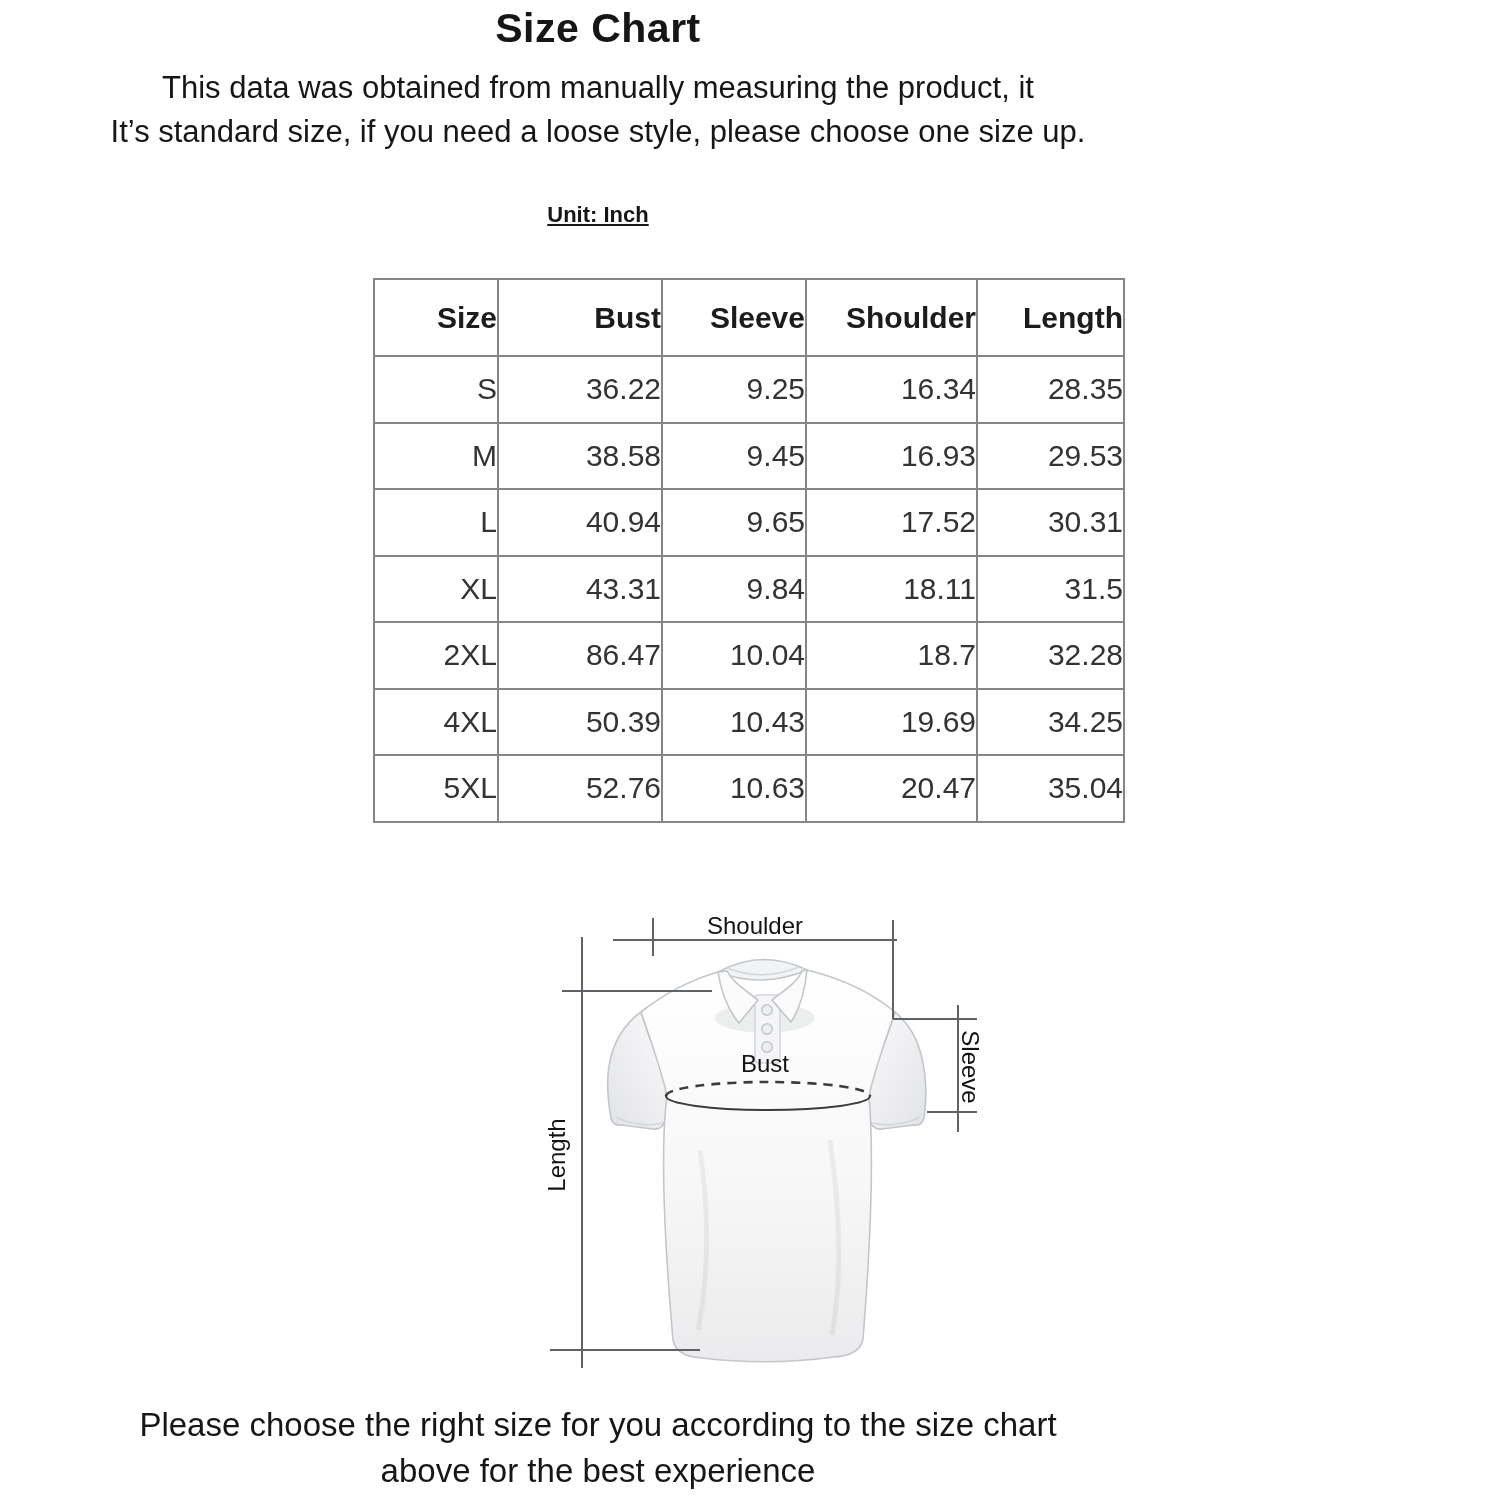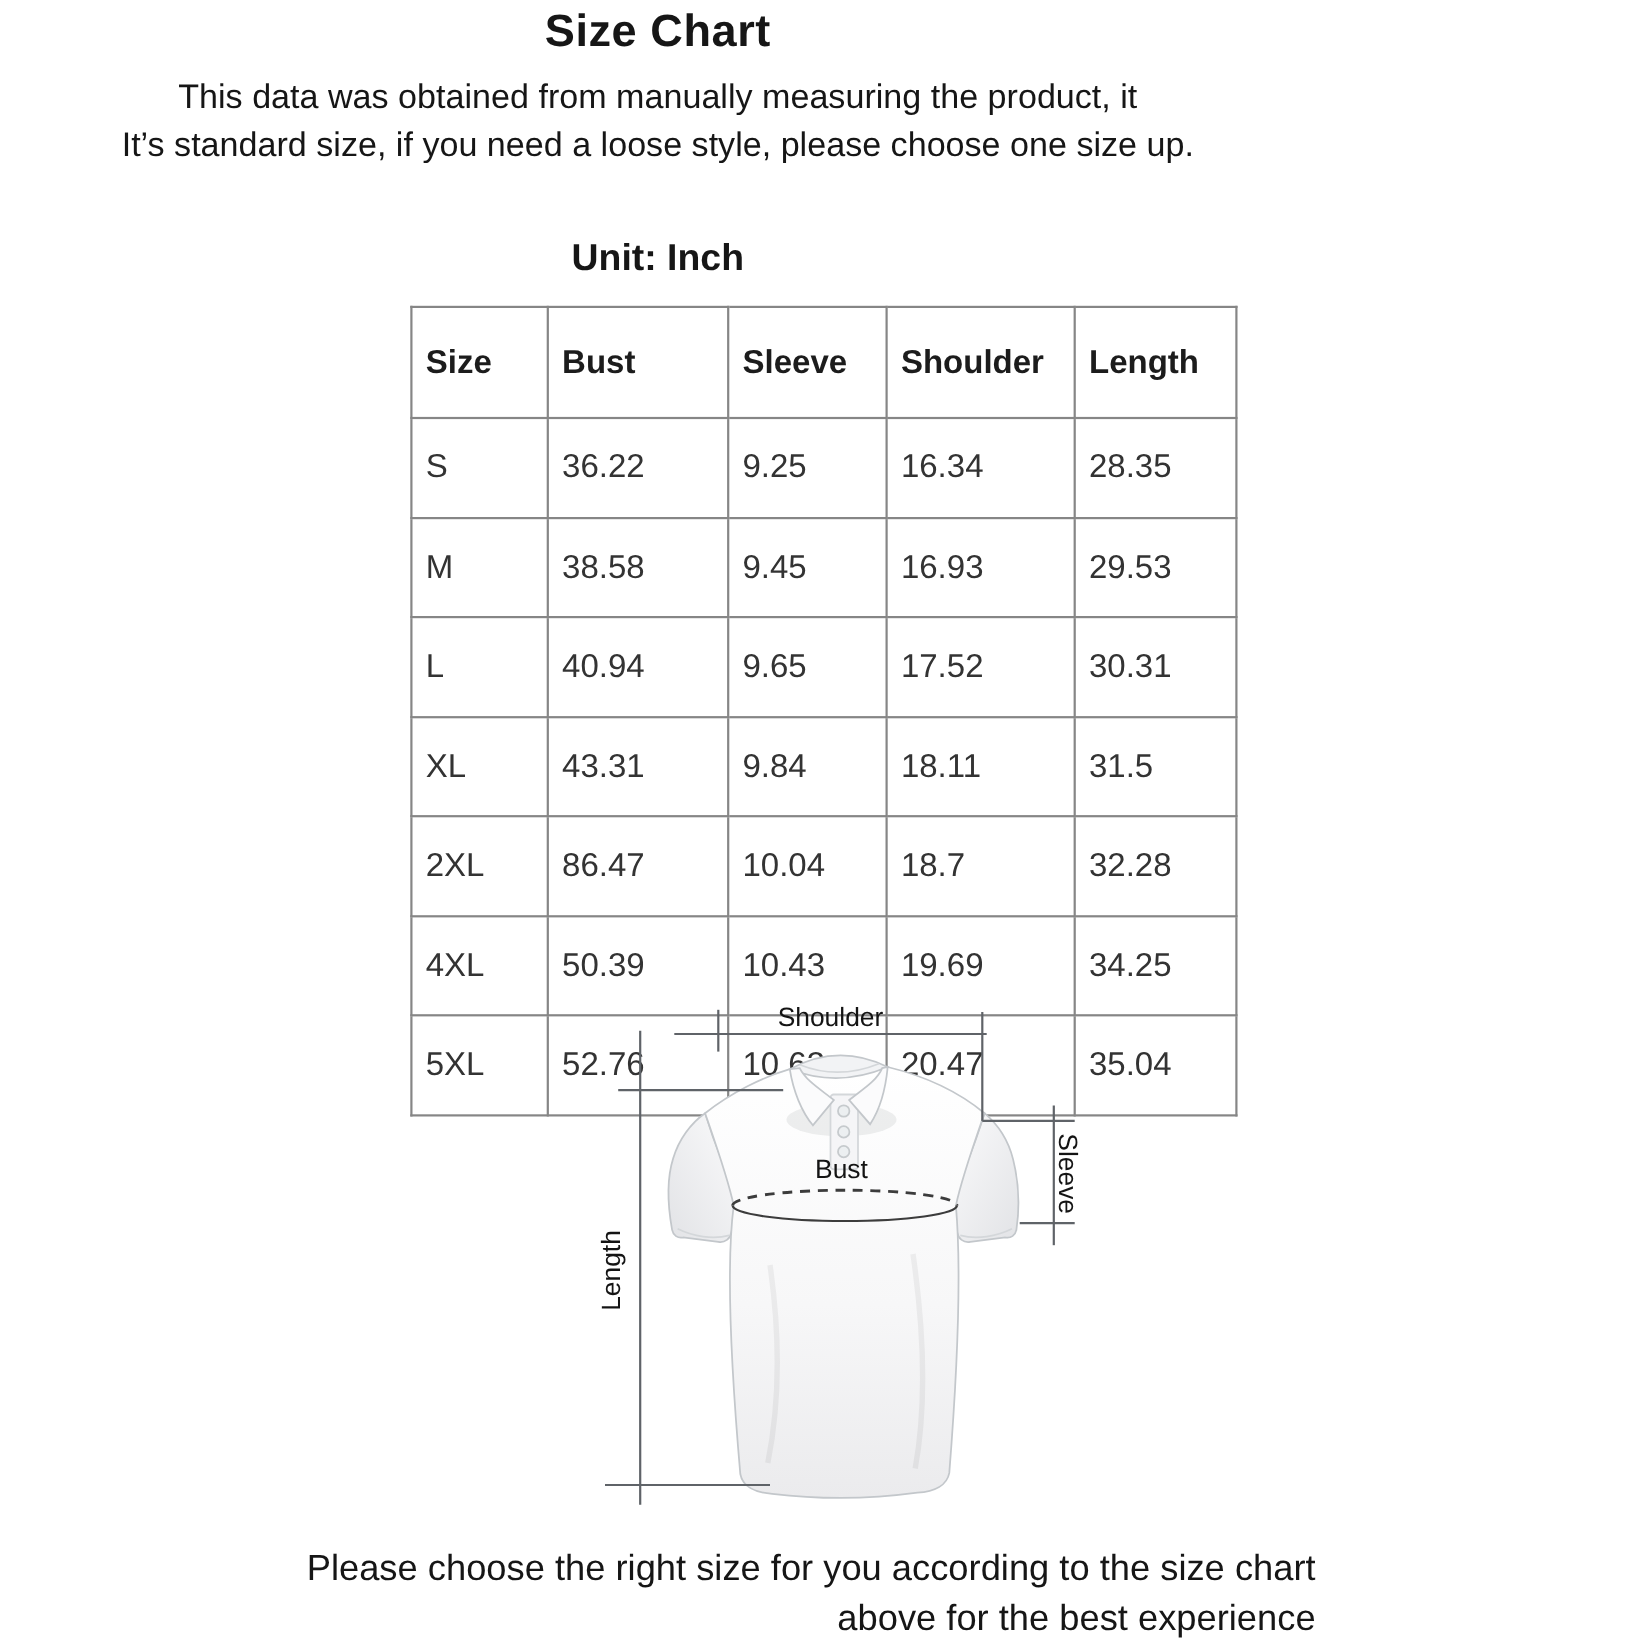--- a/index.html
+++ b/index.html
@@ -17,45 +17,45 @@
   .page-title{
     position:absolute;top:5px;left:0;width:100%;text-align:center;
     font-size:41px;font-weight:700;letter-spacing:.5px;
   }
   .description{
     position:absolute;top:66px;left:0;width:100%;text-align:center;
     font-size:31px;line-height:44px;font-weight:400;
   }
   .description div{white-space:nowrap;}
   .unit-label{
-    position:absolute;top:215px;left:0;width:100%;text-align:center;
-    font-size:34px;font-weight:700;
+    position:absolute;top:202px;left:0;width:100%;text-align:center;
+    font-size:22px;font-weight:700;text-decoration:underline;
   }
   table.size-chart{
     position:absolute;left:373px;top:278px;width:750px;
     border-collapse:collapse;table-layout:fixed;
   }
   table.size-chart th,table.size-chart td{
-    border:2px solid var(--border);text-align:left;vertical-align:middle;
-    padding:12px;overflow:hidden;
+    border:2px solid var(--border);text-align:right;vertical-align:middle;
+    padding:0;overflow:hidden;
   }
   table.size-chart thead th{height:75px;font-size:30px;font-weight:700;color:#1c1c1c;}
   table.size-chart tbody td{height:64.5px;font-size:30px;font-weight:400;color:var(--table-text);}
   .diagram{position:absolute;left:500px;top:890px;width:520px;height:490px;}
   .diagram svg{position:absolute;left:0;top:0;width:520px;height:490px;}
   .dim-label{
     position:absolute;font-size:24px;font-weight:400;color:#141414;
     text-align:center;line-height:28px;white-space:nowrap;
   }
   .dim-label.shoulder{left:113px;top:22px;width:284px;}
   .dim-label.bust{left:215px;top:160px;width:100px;}
   .dim-label.sleeve{left:428px;top:163px;width:84px;height:28px;transform:rotate(90deg);}
   .dim-label.length{left:12px;top:251px;width:90px;height:28px;transform:rotate(-90deg);}
   .footer-note{
-    position:absolute;top:1402px;left:0;width:100%;text-align:right;
+    position:absolute;top:1402px;left:0;width:100%;text-align:center;
     font-size:33px;line-height:46px;font-weight:400;
   }
   .footer-note div{white-space:nowrap;}
 </style>
 </head>
 <body>
 
 <div class="page">
 
   <div class="page-title">Size Chart</div>

